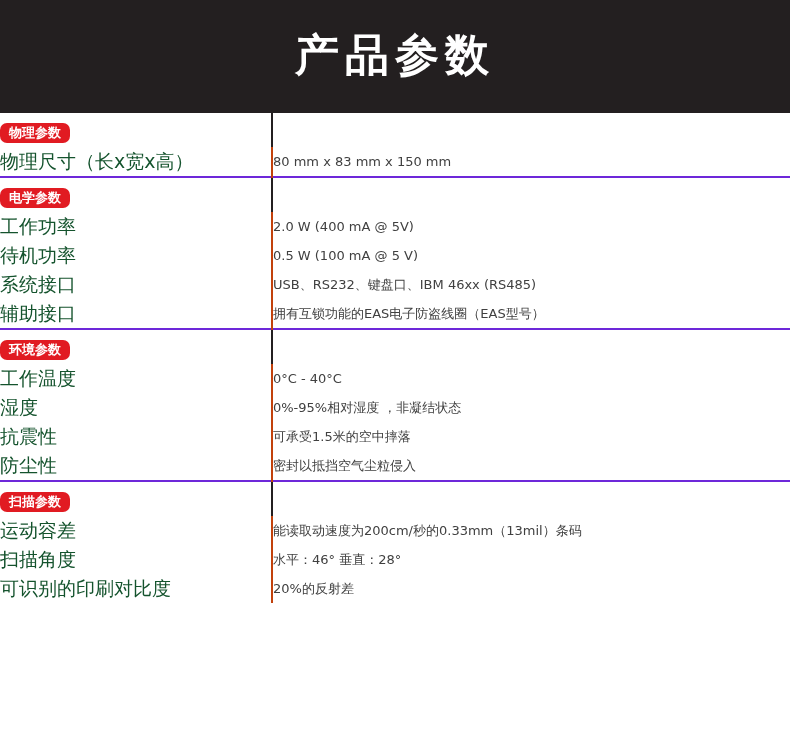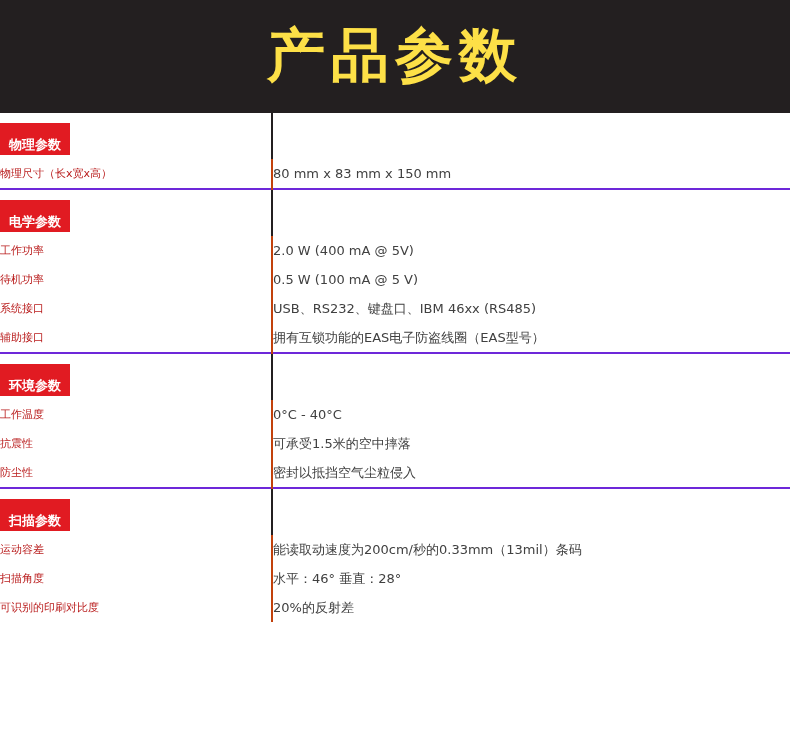--- a/index.html
+++ b/index.html
@@ -18,22 +18,22 @@
   }
   
   .header {
     height: 111px;
     background: #231f20;
     display: flex;
     align-items: center;
     justify-content: center;
   }
   .header-title {
-    color: #fde047;
-    font-size: 58px;
+    color: #ffffff;
+    font-size: 44px;
     font-weight: bold;
     letter-spacing: 6px;
     font-family: "DejaVu Sans", "Liberation Sans", sans-serif;
   }
   
   .spec-table {
     width: 790px;
     border-collapse: collapse;
     table-layout: fixed;
   }
@@ -47,22 +47,22 @@
     border-top: 2px solid #6d28d9;
     border-bottom: none;
     padding-top: 10px;
     padding-bottom: 4px;
   }
   .section-first td {
     border-top: 2px solid #231f20;
   }
   .label-cell {
     padding-left: 78px;
-    font-size: 11px;
-    color: #b91c1c;
+    font-size: 19px;
+    color: #14532d;
     height: 29px;
     line-height: 29px;
     white-space: nowrap;
     font-family: "DejaVu Sans", "Liberation Sans", sans-serif;
   }
   .value-cell {
     padding-left: 38px;
     font-size: 13px;
     color: #404040;
     height: 29px;
@@ -74,23 +74,24 @@
   .section-badge-cell {
     padding-left: 78px;
     height: 30px;
   }
   .badge {
     display: inline-block;
     background: #e11b22;
     color: #ffffff;
     font-size: 13px;
     font-weight: bold;
-    padding: 15px 9px 4px 9px;
+    padding: 3px 9px 4px 9px;
     line-height: 1;
     font-family: "DejaVu Sans", "Liberation Sans", sans-serif;
+    border-radius: 7px;
   }
   .section-spacer-cell {
     border-left: 2px solid #231f20;
     height: 30px;
   }
 </style>
 </head>
 <body>
 
 <div class="page">
@@ -144,20 +145,24 @@
         <td class="section-badge-cell">
           <span class="badge">环境参数</span>
         </td>
         <td class="section-spacer-cell"></td>
       </tr>
       <tr>
         <td class="label-cell">工作温度</td>
         <td class="value-cell">0°C - 40°C</td>
       </tr>
       <tr>
+        <td class="label-cell">湿度</td>
+        <td class="value-cell">0%-95%相对湿度 ，非凝结状态</td>
+      </tr>
+      <tr>
         <td class="label-cell">抗震性</td>
         <td class="value-cell">可承受1.5米的空中摔落</td>
       </tr>
       <tr>
         <td class="label-cell">防尘性</td>
         <td class="value-cell">密封以抵挡空气尘粒侵入</td>
       </tr>
 
       <tr class="section-row">
         <td class="section-badge-cell">

